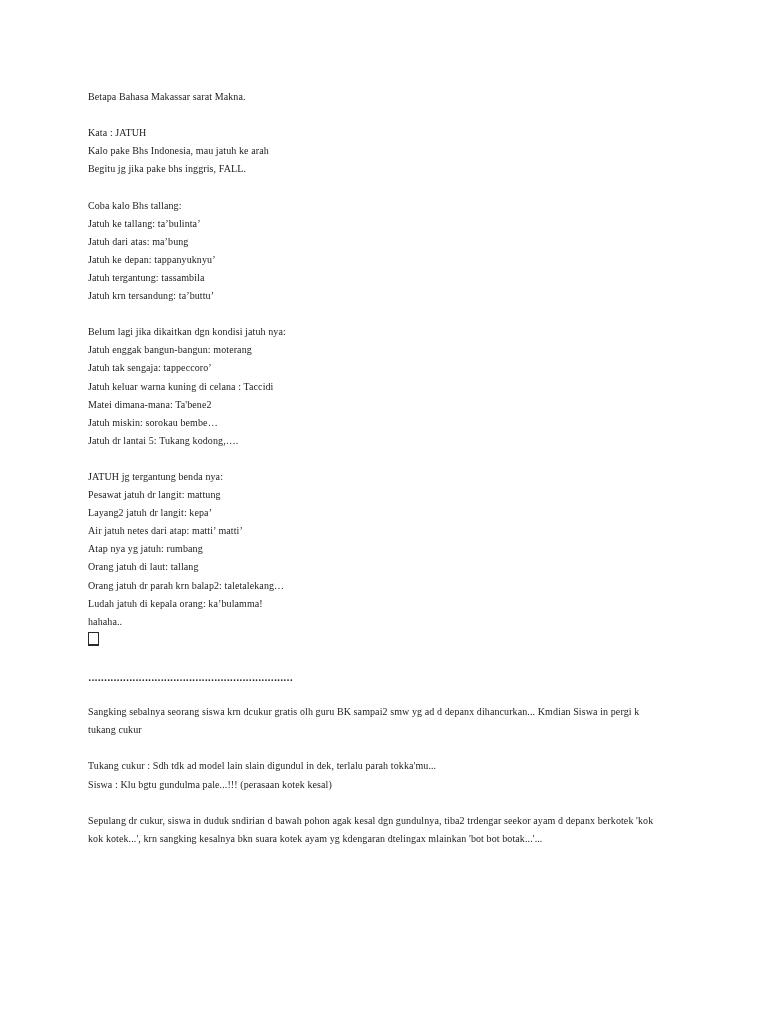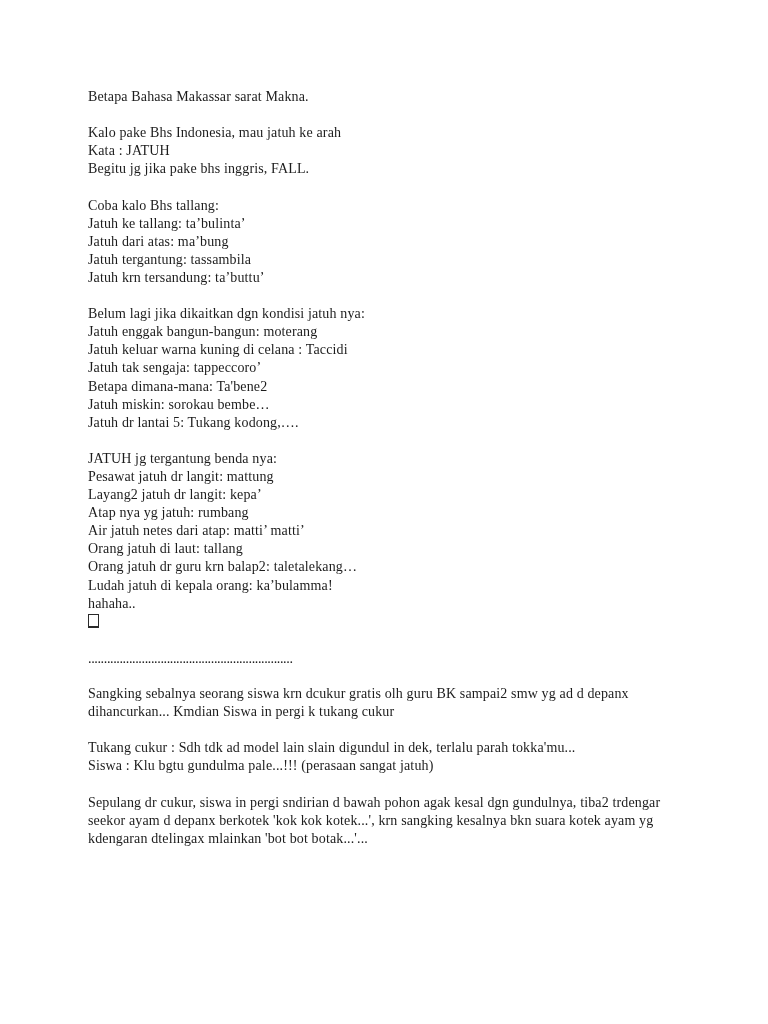--- a/index.html
+++ b/index.html
@@ -23,21 +23,21 @@
     box-sizing: border-box;
   }
   .doc-body {
     position: absolute;
     left: 88px;
     top: 88px;
     width: 576px;
   }
   .para {
     margin: 0;
-    font-size: 14px;
+    font-size: 10px;
     line-height: 18.1px;
     color: #1c1c1c;
     text-align: left;
     white-space: pre-wrap;
     word-wrap: break-word;
     letter-spacing: 0.01em;
   }
   .spacer {
     height: 18.1px;
   }
@@ -71,75 +71,76 @@
 <body>
 
 <div class="page">
   <div class="doc-body">
 
     <p class="para">Betapa Bahasa Makassar sarat Makna.</p>
 
     <div class="spacer"></div>
 
     <div class="block">
+      <p class="para">Kata : JATUH</p>
       <p class="para">Kalo pake Bhs Indonesia, mau jatuh ke arah</p>
-      <p class="para">Kata : JATUH</p>
       <p class="para">Begitu jg jika pake bhs inggris, FALL.</p>
     </div>
 
     <div class="spacer"></div>
 
     <div class="block">
       <p class="para">Coba kalo Bhs tallang:</p>
       <p class="para">Jatuh ke tallang: ta’bulinta’</p>
       <p class="para">Jatuh dari atas: ma’bung</p>
+      <p class="para">Jatuh ke depan: tappanyuknyu’</p>
       <p class="para">Jatuh tergantung: tassambila</p>
       <p class="para">Jatuh krn tersandung: ta’buttu’</p>
     </div>
 
     <div class="spacer"></div>
 
     <div class="block">
       <p class="para">Belum lagi jika dikaitkan dgn kondisi jatuh nya:</p>
       <p class="para">Jatuh enggak bangun-bangun: moterang</p>
+      <p class="para">Jatuh tak sengaja: tappeccoro’</p>
       <p class="para">Jatuh keluar warna kuning di celana : Taccidi</p>
-      <p class="para">Jatuh tak sengaja: tappeccoro’</p>
-      <p class="para">Betapa dimana-mana: Ta'bene2</p>
+      <p class="para">Matei dimana-mana: Ta'bene2</p>
       <p class="para">Jatuh miskin: sorokau bembe…</p>
       <p class="para">Jatuh dr lantai 5: Tukang kodong,….</p>
     </div>
 
     <div class="spacer"></div>
 
     <div class="block">
       <p class="para">JATUH jg tergantung benda nya:</p>
       <p class="para">Pesawat jatuh dr langit: mattung</p>
       <p class="para">Layang2 jatuh dr langit: kepa’</p>
+      <p class="para">Air jatuh netes dari atap: matti’ matti’</p>
       <p class="para">Atap nya yg jatuh: rumbang</p>
-      <p class="para">Air jatuh netes dari atap: matti’ matti’</p>
       <p class="para">Orang jatuh di laut: tallang</p>
-      <p class="para">Orang jatuh dr guru krn balap2: taletalekang…</p>
+      <p class="para">Orang jatuh dr parah krn balap2: taletalekang…</p>
       <p class="para">Ludah jatuh di kepala orang: ka’bulamma!</p>
       <p class="para">hahaha..</p>
       <p class="tofu-line"><span class="tofu-box"></span></p>
     </div>
 
     <div class="spacer"></div>
 
     <p class="dot-rule">.................................................................</p>
 
     <div class="spacer"></div>
 
     <p class="para">Sangking sebalnya seorang siswa krn dcukur gratis olh guru BK sampai2 smw yg ad d depanx dihancurkan... Kmdian Siswa in pergi k tukang cukur</p>
 
     <div class="spacer"></div>
 
     <div class="block">
       <p class="para">Tukang cukur : Sdh tdk ad model lain slain digundul in dek, terlalu parah tokka'mu...</p>
-      <p class="para">Siswa : Klu bgtu gundulma pale...!!! (perasaan sangat jatuh)</p>
+      <p class="para">Siswa : Klu bgtu gundulma pale...!!! (perasaan kotek kesal)</p>
     </div>
 
     <div class="spacer"></div>
 
-    <p class="para">Sepulang dr cukur, siswa in pergi sndirian d bawah pohon agak kesal dgn gundulnya, tiba2 trdengar seekor ayam d depanx berkotek 'kok kok kotek...', krn sangking kesalnya bkn suara kotek ayam yg kdengaran dtelingax mlainkan 'bot bot botak...'...</p>
+    <p class="para">Sepulang dr cukur, siswa in duduk sndirian d bawah pohon agak kesal dgn gundulnya, tiba2 trdengar seekor ayam d depanx berkotek 'kok kok kotek...', krn sangking kesalnya bkn suara kotek ayam yg kdengaran dtelingax mlainkan 'bot bot botak...'...</p>
 
   </div>
 </div>
 
 </body></html>

